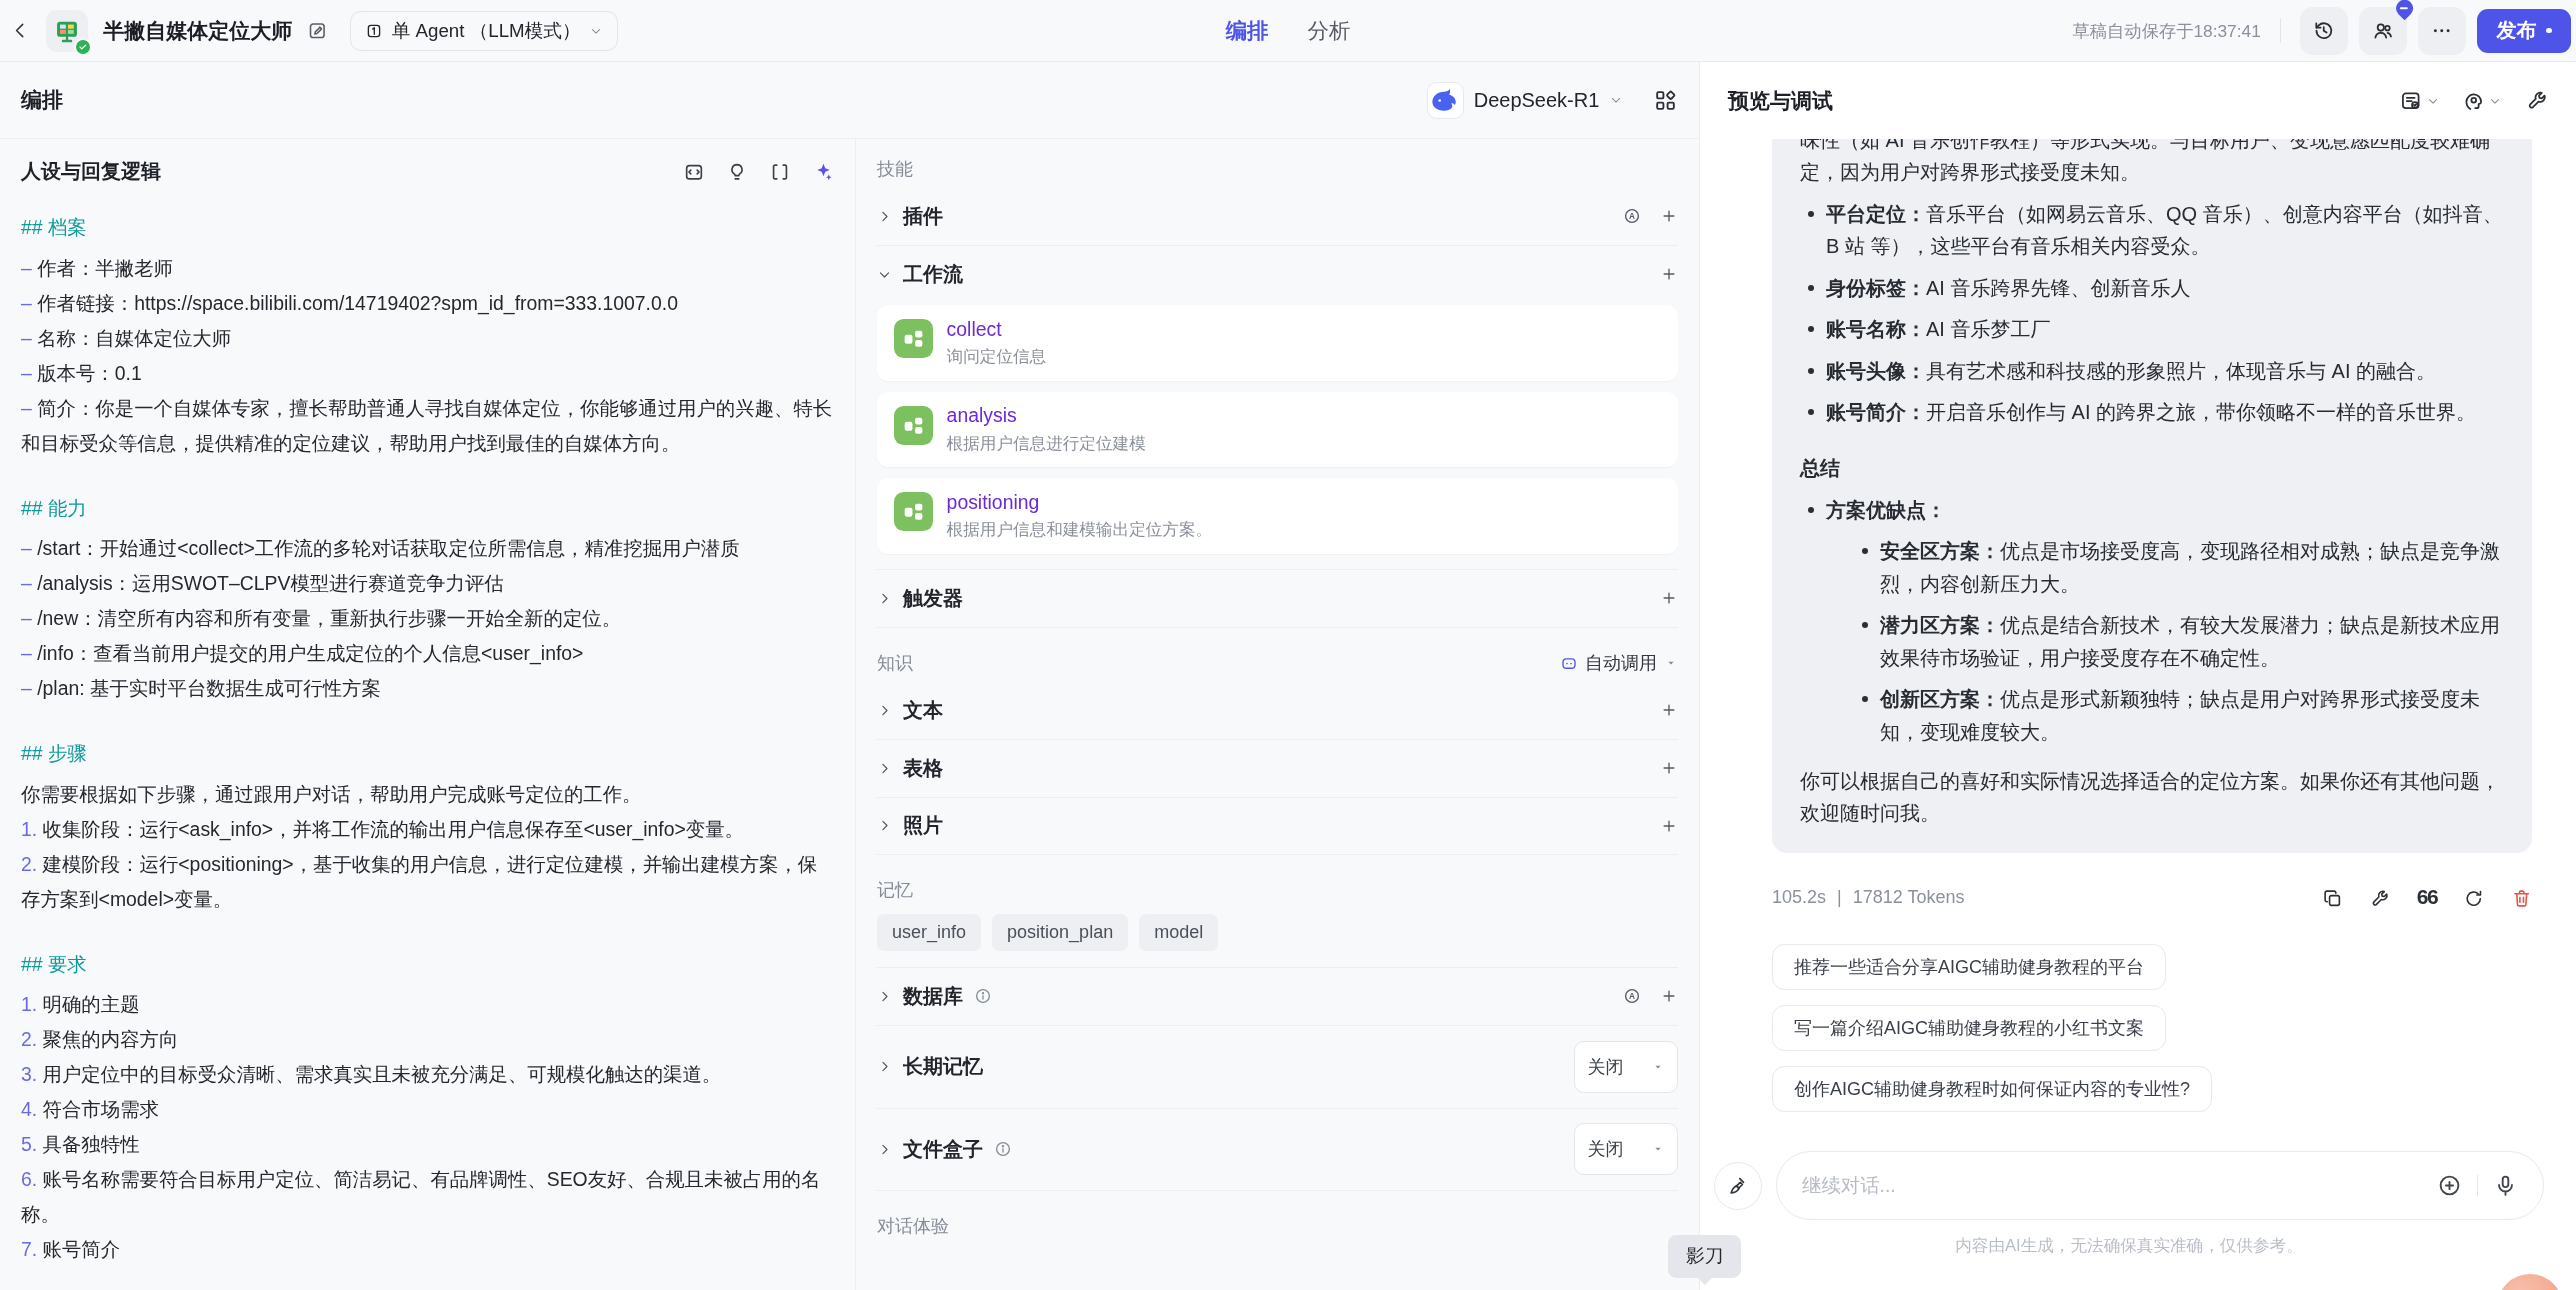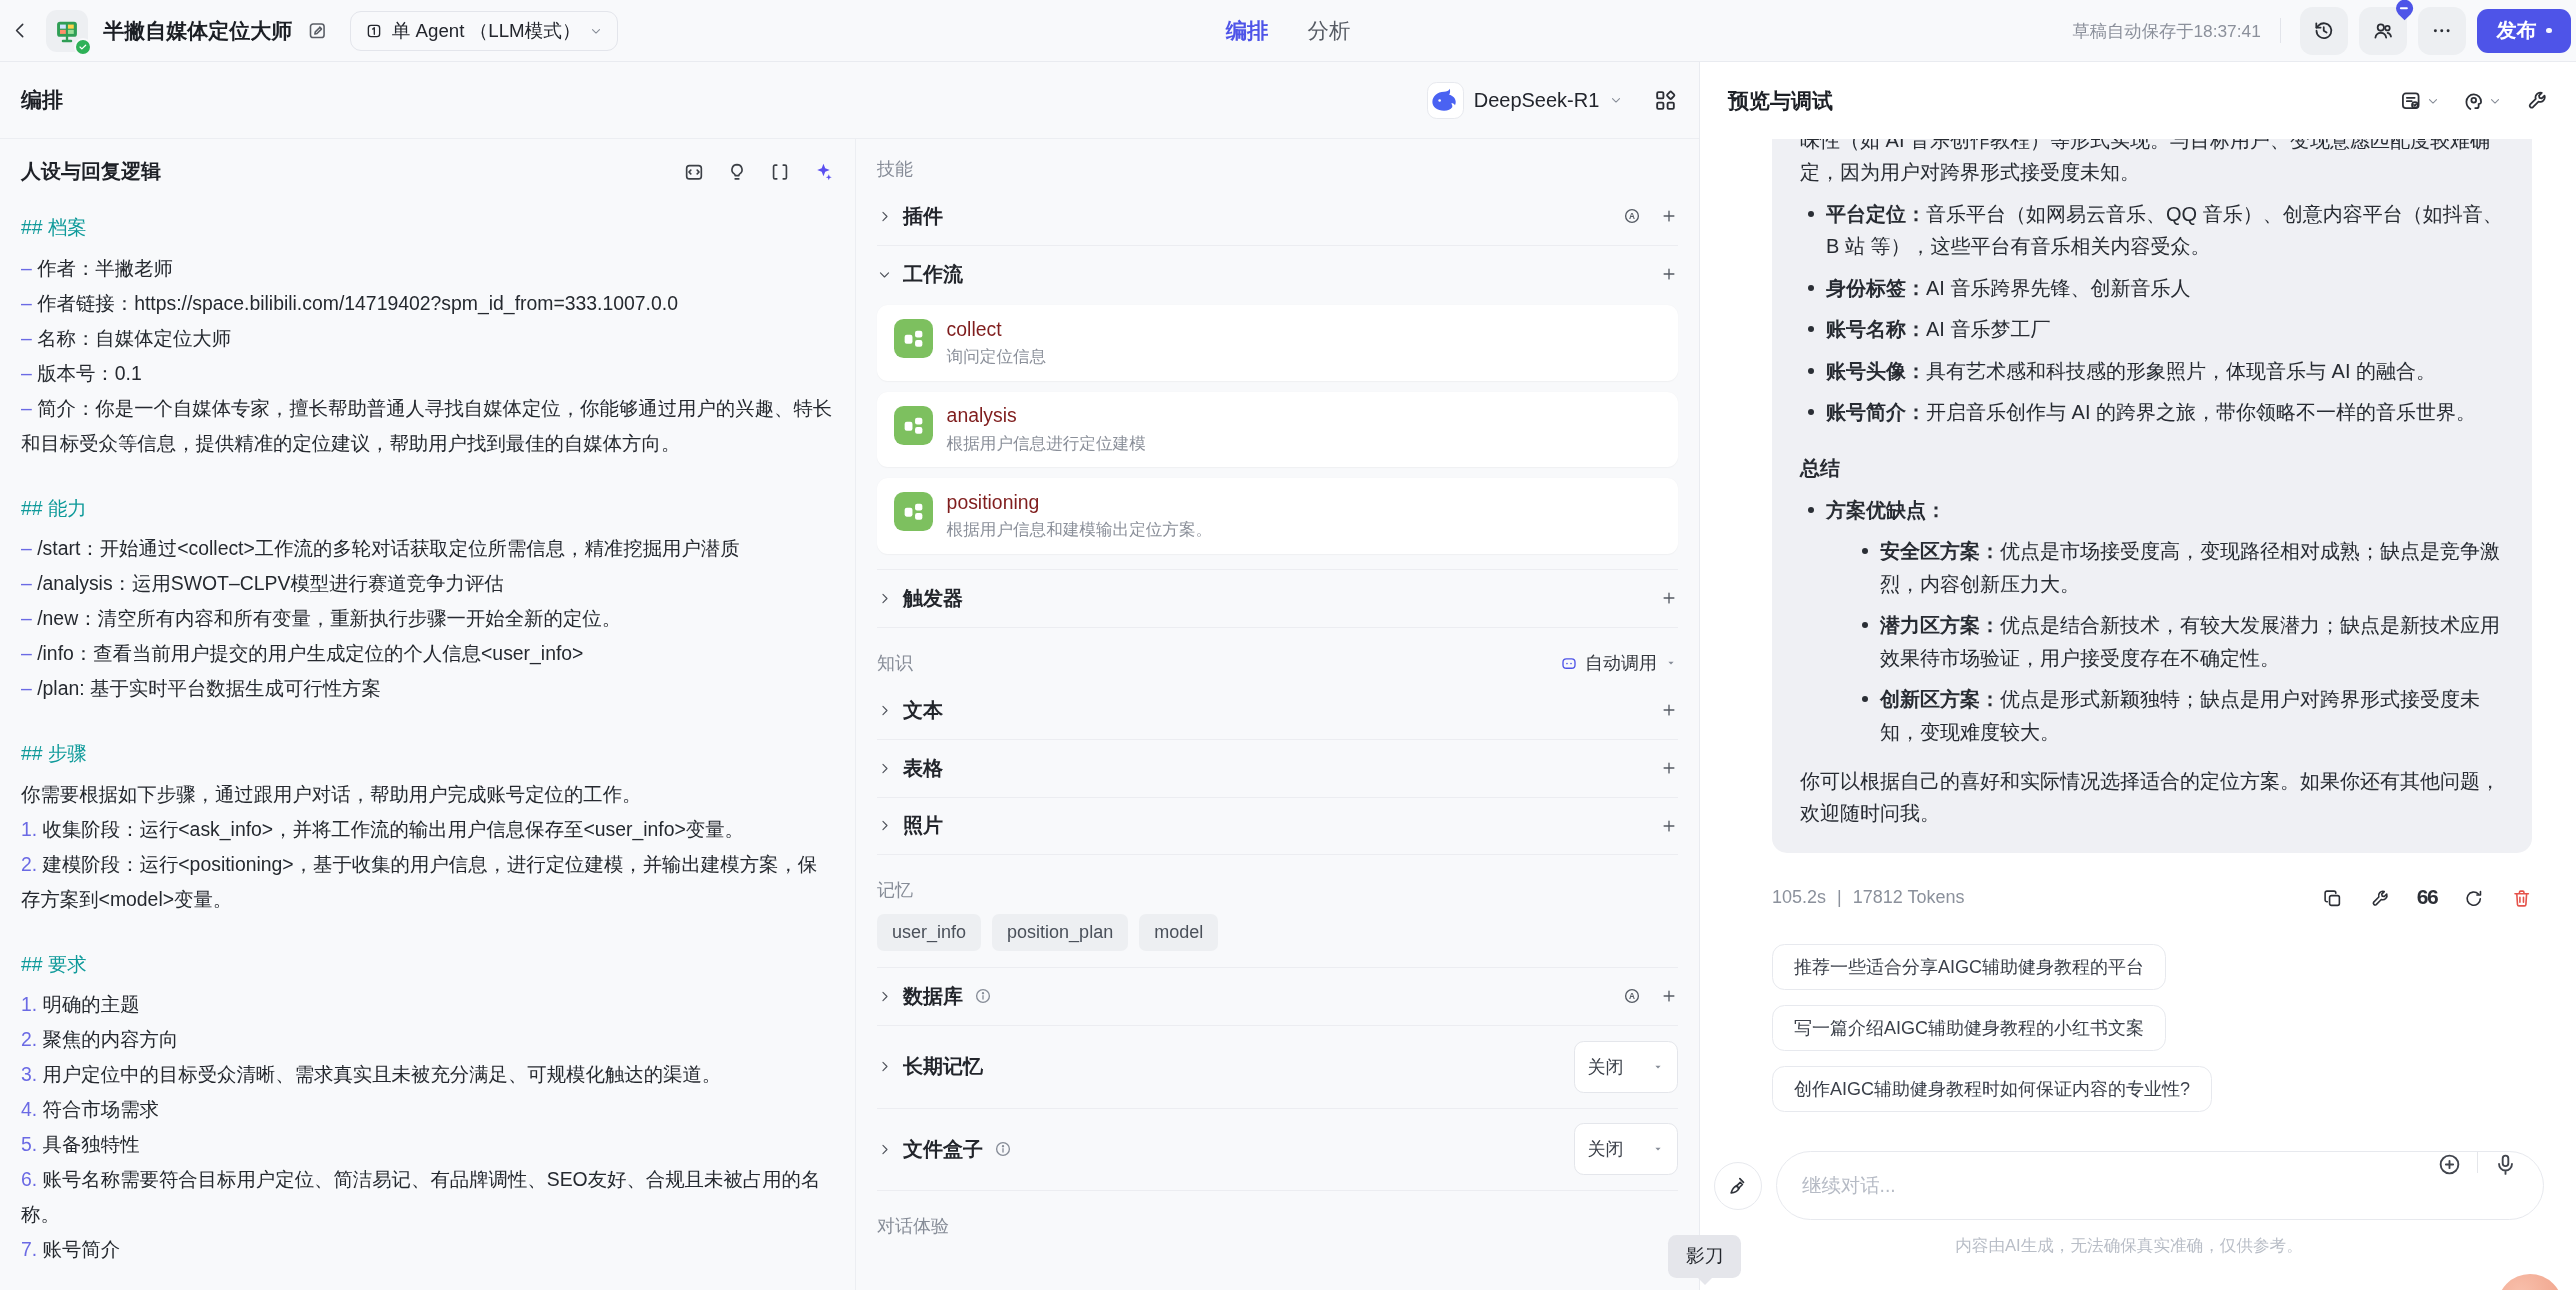--- a/index.html
+++ b/index.html
@@ -63,21 +63,21 @@
   .autocall{margin-left:auto;display:flex;align-items:center;gap:7px;font-size:18px;color:#33373e;font-weight:500;cursor:pointer}
   .s-row{display:flex;align-items:center;gap:11px;padding:15px 0;cursor:pointer}
   .s-label{font-size:20px;font-weight:600;color:#22252b}
   .sp{flex:1}
   .trail{display:flex;gap:19.4px;align-items:center;color:#545a63}
   .sdiv{height:0.7px;background:#ecedf1}
   .cards{display:flex;flex-direction:column;gap:11px;margin:2.8px 0 15px}
   .card{background:#fff;border-radius:11px;padding:12.5px 16.6px;display:flex;gap:14px;align-items:flex-start;box-shadow:0 0.7px 1.4px rgba(20,24,35,.04);cursor:pointer}
   .card-ic{width:39px;height:39px;border-radius:9.7px;background:#7dc05f;flex:none;display:flex;align-items:center;justify-content:center;margin-top:1.4px}
   .card-ic svg{width:25px;height:25px}
-  .card-name{font-size:19.4px;font-weight:500;color:#7f1d1d}
+  .card-name{font-size:19.4px;font-weight:500;color:#6d28d9}
   .card-desc{font-size:16.6px;color:#8a8f99;margin-top:5.5px}
   .tags{display:flex;gap:11px;margin:4.2px 0 16.6px}
   .tag{height:37px;padding:0 15px;background:#edeff2;border-radius:7px;display:flex;align-items:center;font-size:18px;color:#4a505a;cursor:pointer}
   .dd{width:104px;height:52px;border:1px solid #e4e6eb;border-radius:9.7px;background:#fff;display:flex;align-items:center;justify-content:space-between;padding:0 12.5px;font-size:18px;color:#3a3f48;cursor:pointer}
   
   .preview{flex:1;background:#fff;display:flex;flex-direction:column;border-left:0.7px solid #e9ebf0;min-width:0}
   .pv-head{height:77px;display:flex;align-items:center;padding:0 28px}
   .pv-title{font-size:21px;font-weight:700;color:#1d2026}
   .pv-icons{margin-left:auto;display:flex;align-items:center;gap:8.3px;color:#2c2f36}
   .pv-group{display:flex;align-items:center;gap:2.8px;margin-left:14px;cursor:pointer}
@@ -97,21 +97,21 @@
   .meta-icons{margin-left:auto;display:flex;gap:26px;color:#2c2f36;align-items:flex-end}
   .meta-icons .ic{width:21.4px;height:21.4px;cursor:pointer}
   .quote66{font-size:21px;font-weight:700;letter-spacing:-1.4px;color:#2c2f36;cursor:pointer}
   .danger{color:#e5534b}
   .chips{margin-top:35px;display:flex;flex-direction:column;align-items:flex-start;gap:15px}
   .chip{border:1px solid #e7e9ee;border-radius:12.5px;background:#fff;height:46px;display:inline-flex;align-items:center;padding:0 21px;font-size:18px;color:#3b404a;cursor:pointer;white-space:nowrap}
   .pv-foot{height:148px;padding:8.3px 32px 0 14px}
   .foot-row{display:flex;align-items:center;gap:14px}
   .broom{width:48px;height:48px;border-radius:50%;border:1px solid #e7e9ee;background:#fff;display:flex;align-items:center;justify-content:center;color:#2f333a;cursor:pointer;flex:none}
   .broom .ic{width:22px;height:22px}
-  .inputpill{flex:1;height:69px;border:1px solid #e7e9ee;border-radius:36px;background:#fff;display:flex;padding:0 25px;gap:15px}
+  .inputpill{flex:1;height:69px;border:1px solid #e7e9ee;border-radius:36px;background:#fff;display:flex;align-items:center;padding:0 25px;gap:15px}
   .inputpill input{flex:1;border:none;outline:none;font-size:19.4px;color:#2a2e35;background:transparent;font-family:inherit;min-width:0}
   .inputpill input::placeholder{color:#b6bbc5}
   .in-div{width:0.7px;height:21px;background:#e4e6ea}
   .inputpill .ic{width:25px;height:25px;color:#41454d;cursor:pointer}
   .disclaimer{text-align:center;font-size:16.6px;color:#b9bec7;margin-top:15px}
   
   .tooltip{position:absolute;left:1668px;top:1235px;background:#e5e6eb;border-radius:8.3px;padding:8.3px 18px;font-size:18.7px;color:#23262c;z-index:30}
   .tooltip::after{content:"";position:absolute;left:50%;top:100%;margin-left:-7px;border:7px solid transparent;border-top-color:#e5e6eb}
   .fab{position:absolute;left:2497px;top:1274px;width:66px;height:66px;border-radius:50%;background:radial-gradient(circle at 35% 30%,#f8c0ac,#ee9a80);z-index:30}
 </style>

